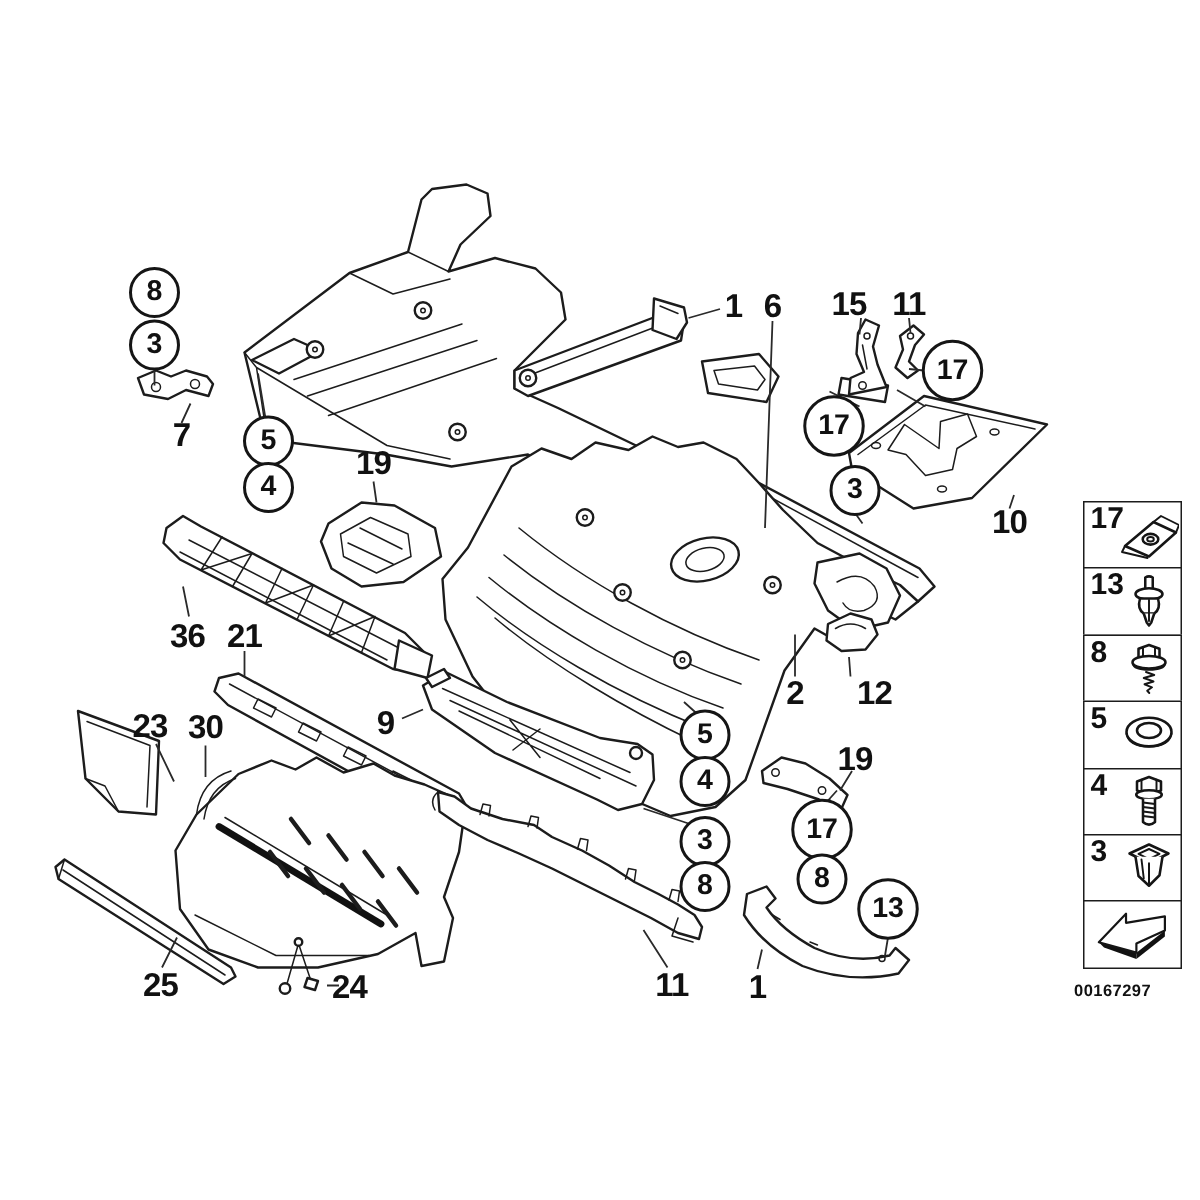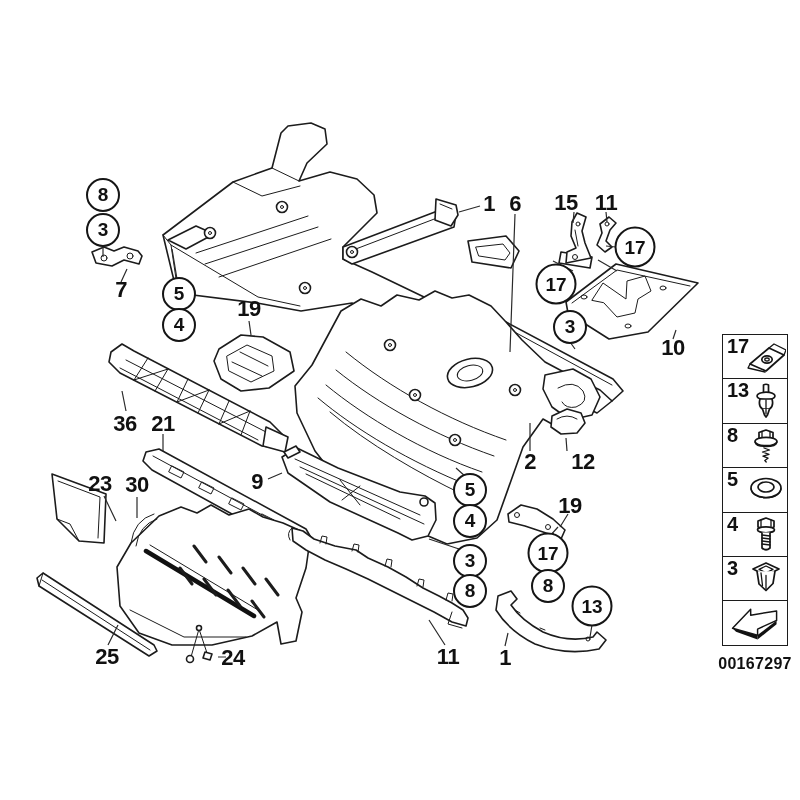--- a/index.html
+++ b/index.html
@@ -27,22 +27,22 @@
               margin-top:-1.6px;box-sizing:border-box;}
   .legend-box:first-child{margin-top:0;}
   .legend-num{position:absolute;left:4px;top:0px;font-size:20px;font-weight:bold;color:#111;}
   .legend-icon{position:absolute;right:1px;top:2px;width:40px;height:40px;}
   .legend-box.arrow .legend-icon{left:3px;top:3px;width:58px;height:38px;right:auto;}
 
   
   .s{fill:#fff;stroke:#151515;stroke-width:1.7;stroke-linejoin:round;}
   .n{fill:none;stroke:#151515;stroke-width:1.3;stroke-linecap:round;stroke-linejoin:round;}
 
-  .part-number{position:absolute;left:716px;top:655px;width:78px;text-align:center;
-               font-size:16px;font-weight:bold;color:#111;letter-spacing:0.3px;}
+  .part-number{position:absolute;left:716px;top:655px;width:78px;text-align:left;
+               font-size:11px;font-weight:bold;color:#111;letter-spacing:0.3px;}
 </style>
 </head>
 <body>
 
 <div class="stage">
 
   <svg class="art" viewBox="0 0 800 800">
     <defs>
       <symbol id="sym-clip-nut" viewBox="0 0 40 40">
         <path class="s" d="M4 27 L23 11 L38 18 L20 34 Z"></path>

